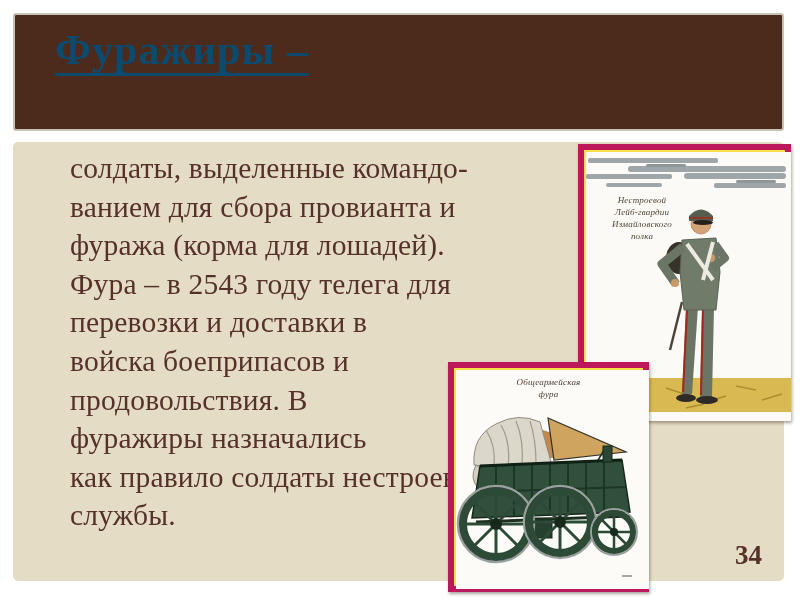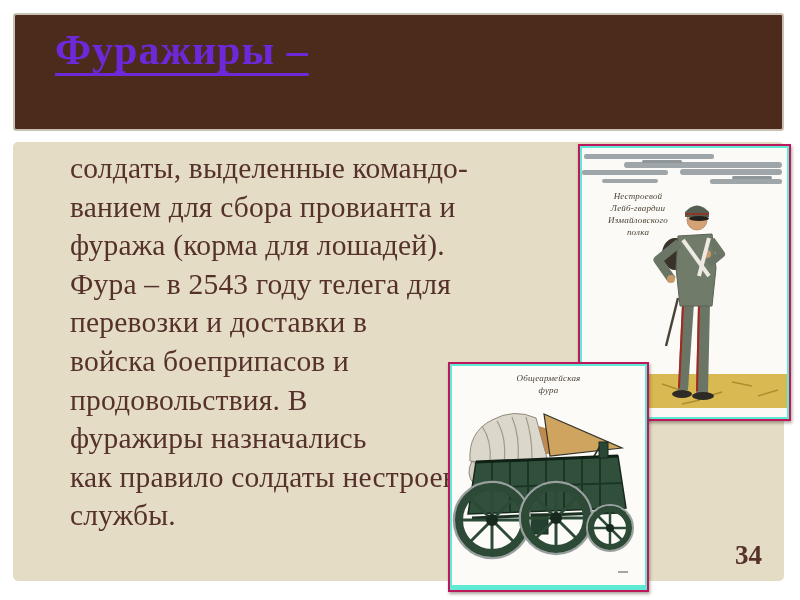--- a/index.html
+++ b/index.html
@@ -8,38 +8,38 @@
     background:#ffffff;
     font-family:"Liberation Serif", serif;
   }
   .header-band{
     position:absolute;left:13px;top:13px;width:767px;height:114px;
     background:#4c2a1c;border:2px solid #c9c0b4;border-radius:3px;
     box-sizing:content-box;
   }
   .slide-title{
     position:absolute;left:55px;top:26px;
-    font-size:42px;font-weight:bold;color:#6d28d9;
+    font-size:42px;font-weight:bold;color:#0c4a6e;
     letter-spacing:1px;white-space:nowrap;
     text-decoration:underline;
     text-decoration-thickness:3px;
     text-underline-offset:9px;
   }
   .content-panel{
     position:absolute;left:13px;top:142px;width:771px;height:439px;
     background:#e4dcc5;border-radius:5px;z-index:1;
   }
   .body-text{
     position:absolute;left:70px;top:149px;width:480px;
     font-size:29.5px;line-height:38.6px;color:#55312a;
     white-space:pre-line;z-index:2;letter-spacing:0.2px;
   }
   .figure{
-    position:absolute;background:#5eead4;
-    border:2px solid #be185d;
+    position:absolute;background:#fde047;
+    border:6px solid #be185d;
     box-shadow:1px 2px 3px rgba(70,55,40,.45);
     box-sizing:border-box;
   }
   .soldier-figure{left:578px;top:144px;width:213px;height:277px;z-index:3;}
   .wagon-figure{left:448px;top:362px;width:201px;height:230px;z-index:4;}
   .figure svg{position:absolute;left:2px;top:2px;}
   .figure-caption{
     position:absolute;text-align:center;
     font-size:9px;font-style:italic;color:#4c4034;
     line-height:1.35;white-space:pre-line;z-index:5;

